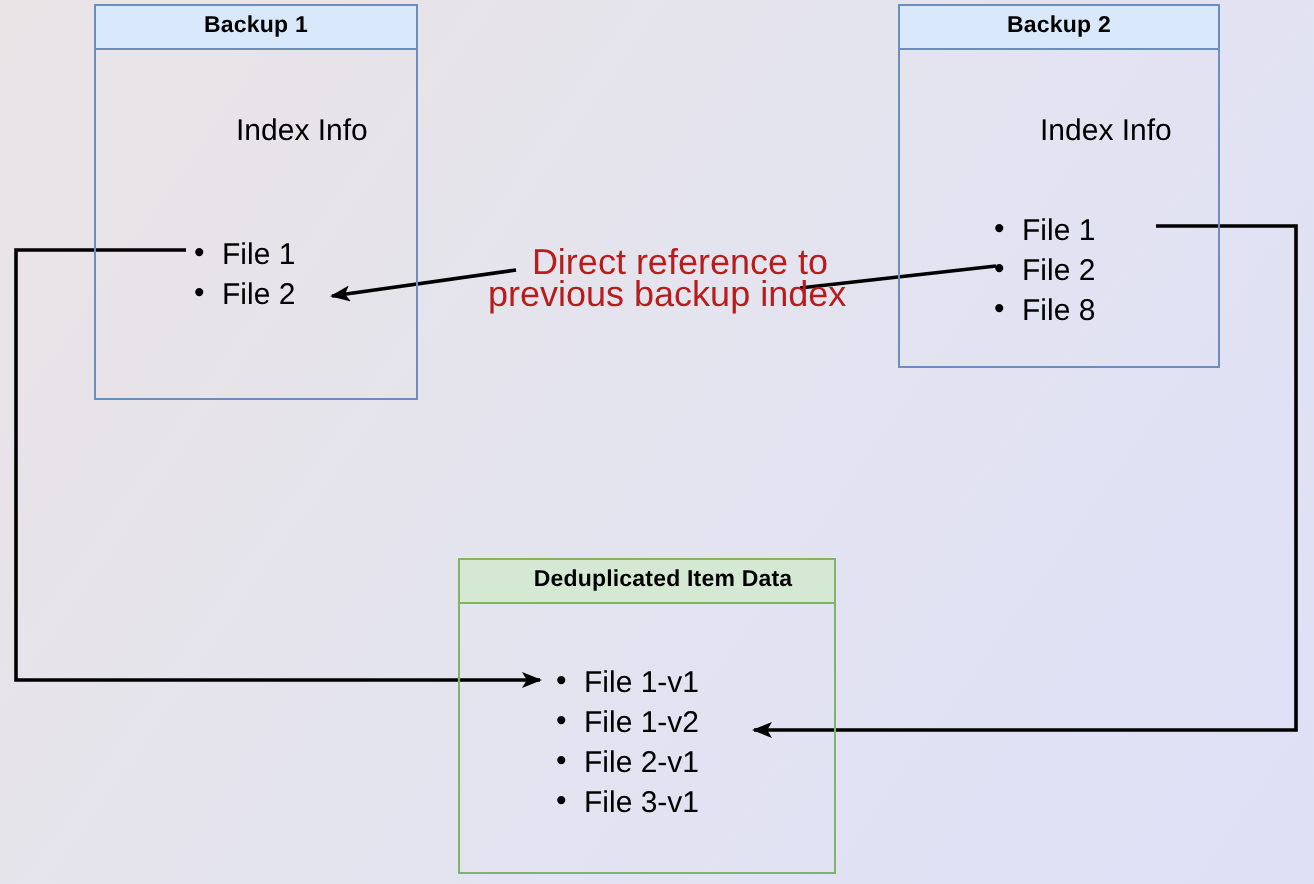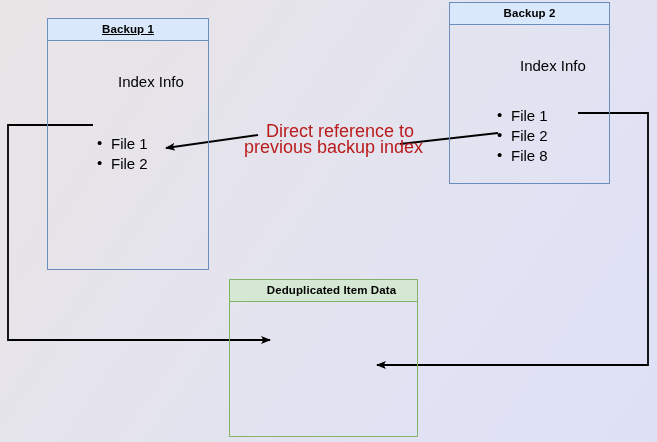--- a/index.html
+++ b/index.html
@@ -117,21 +117,21 @@
 
     <path d="M 93 125 L 8 125 L 8 340 L 270 340" fill="none" stroke="#000000" stroke-width="1.8" marker-end="url(#arrowEnd)"></path>
 
     <path d="M 578 113 L 648 113 L 648 365 L 377 365" fill="none" stroke="#000000" stroke-width="1.8" marker-end="url(#arrowEnd)"></path>
 
     <path d="M 498 133 L 400 144" fill="none" stroke="#000000" stroke-width="1.8"></path>
 
     <path d="M 258 135 L 166 148" fill="none" stroke="#000000" stroke-width="1.8" marker-end="url(#arrowEnd)"></path>
   </svg>
 
-  <div class="box" style="left:47px; top:18px; width:162px; height:252px;text-decoration:underline;">
+  <div class="box" style="left:47px; top:2px; width:162px; height:198px;">
     <div class="box-header">Backup 1</div>
     <div class="box-body">
       <div class="index-label">Index Info</div>
       <ul class="items" style="left:49px; top:93px;">
         <li>File 1</li>
         <li>File 2</li>
       </ul>
     </div>
   </div>
 
@@ -142,20 +142,28 @@
       <ul class="items" style="left:47px; top:81px;">
         <li>File 1</li>
         <li>File 2</li>
         <li>File 8</li>
       </ul>
     </div>
   </div>
 
   <div class="box green" style="left:229px; top:279px; width:189px; height:158px;">
     <div class="box-header">Deduplicated Item Data</div>
+    <div class="box-body">
+      <ul class="items" style="left:48px; top:30px;">
+        <li>File 1-v1</li>
+        <li>File 1-v2</li>
+        <li>File 2-v1</li>
+        <li>File 3-v1</li>
+      </ul>
+    </div>
   </div>
 
   <div class="center-label" style="left:244px; top:123px; width:170px;">
     <div>Direct reference to</div>
     <div>previous backup index</div>
   </div>
 
 </div>
 
 </body></html>

